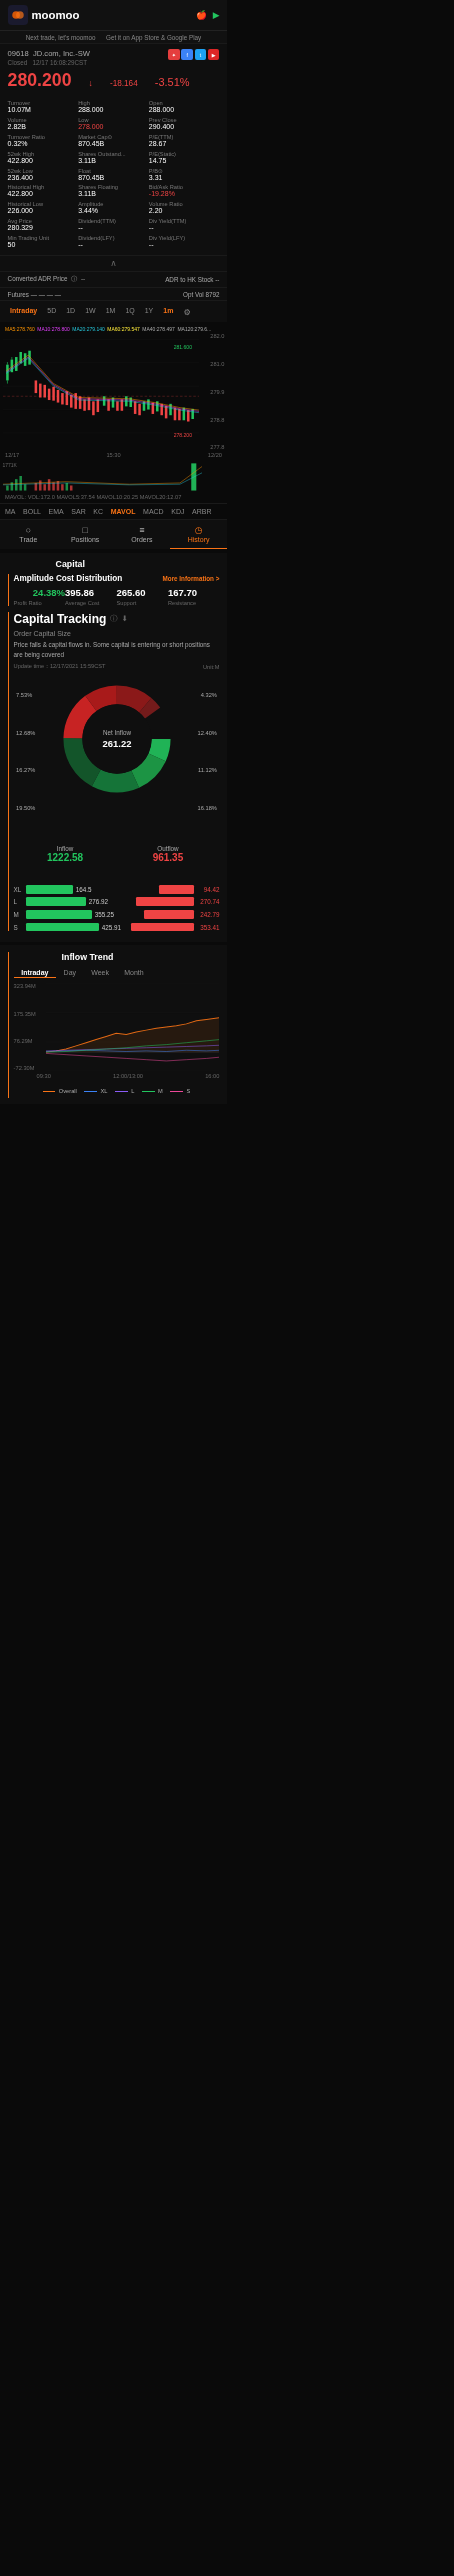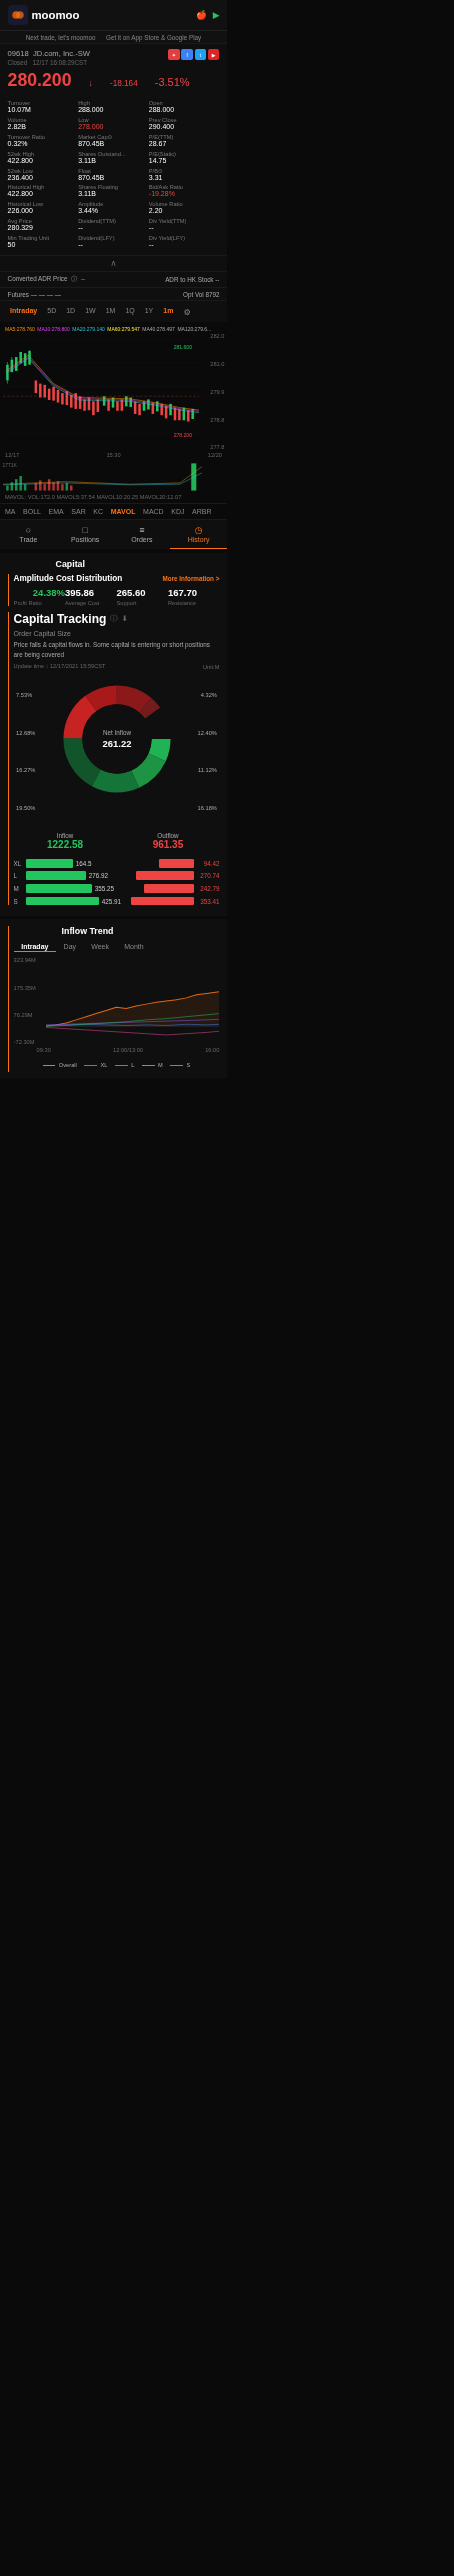--- a/index.html
+++ b/index.html
@@ -186,21 +186,21 @@
       margin-bottom: 3.8px;
     }
     .update-row {
       display: flex; justify-content: space-between; align-items: center;
       font-size: 5.7px; color: #666;
       margin-bottom: 5px;
     }
     
     .flow-row {
       display: flex; justify-content: space-between;
-      margin: 5px 0;
+      margin: 18px 0;
     }
     .flow-item { flex: 1; text-align: center; }
     .flow-label { font-size: 6.3px; color: #aaa; }
     .flow-value { font-size: 10px; font-weight: bold; }
     .flow-value.green { color: #22c55e; }
     .flow-value.red { color: #ef4444; }
     
     .size-table { width: 100%; margin-top: 3.8px; }
     .size-row {
       display: flex; align-items: center; gap: 3.8px;

